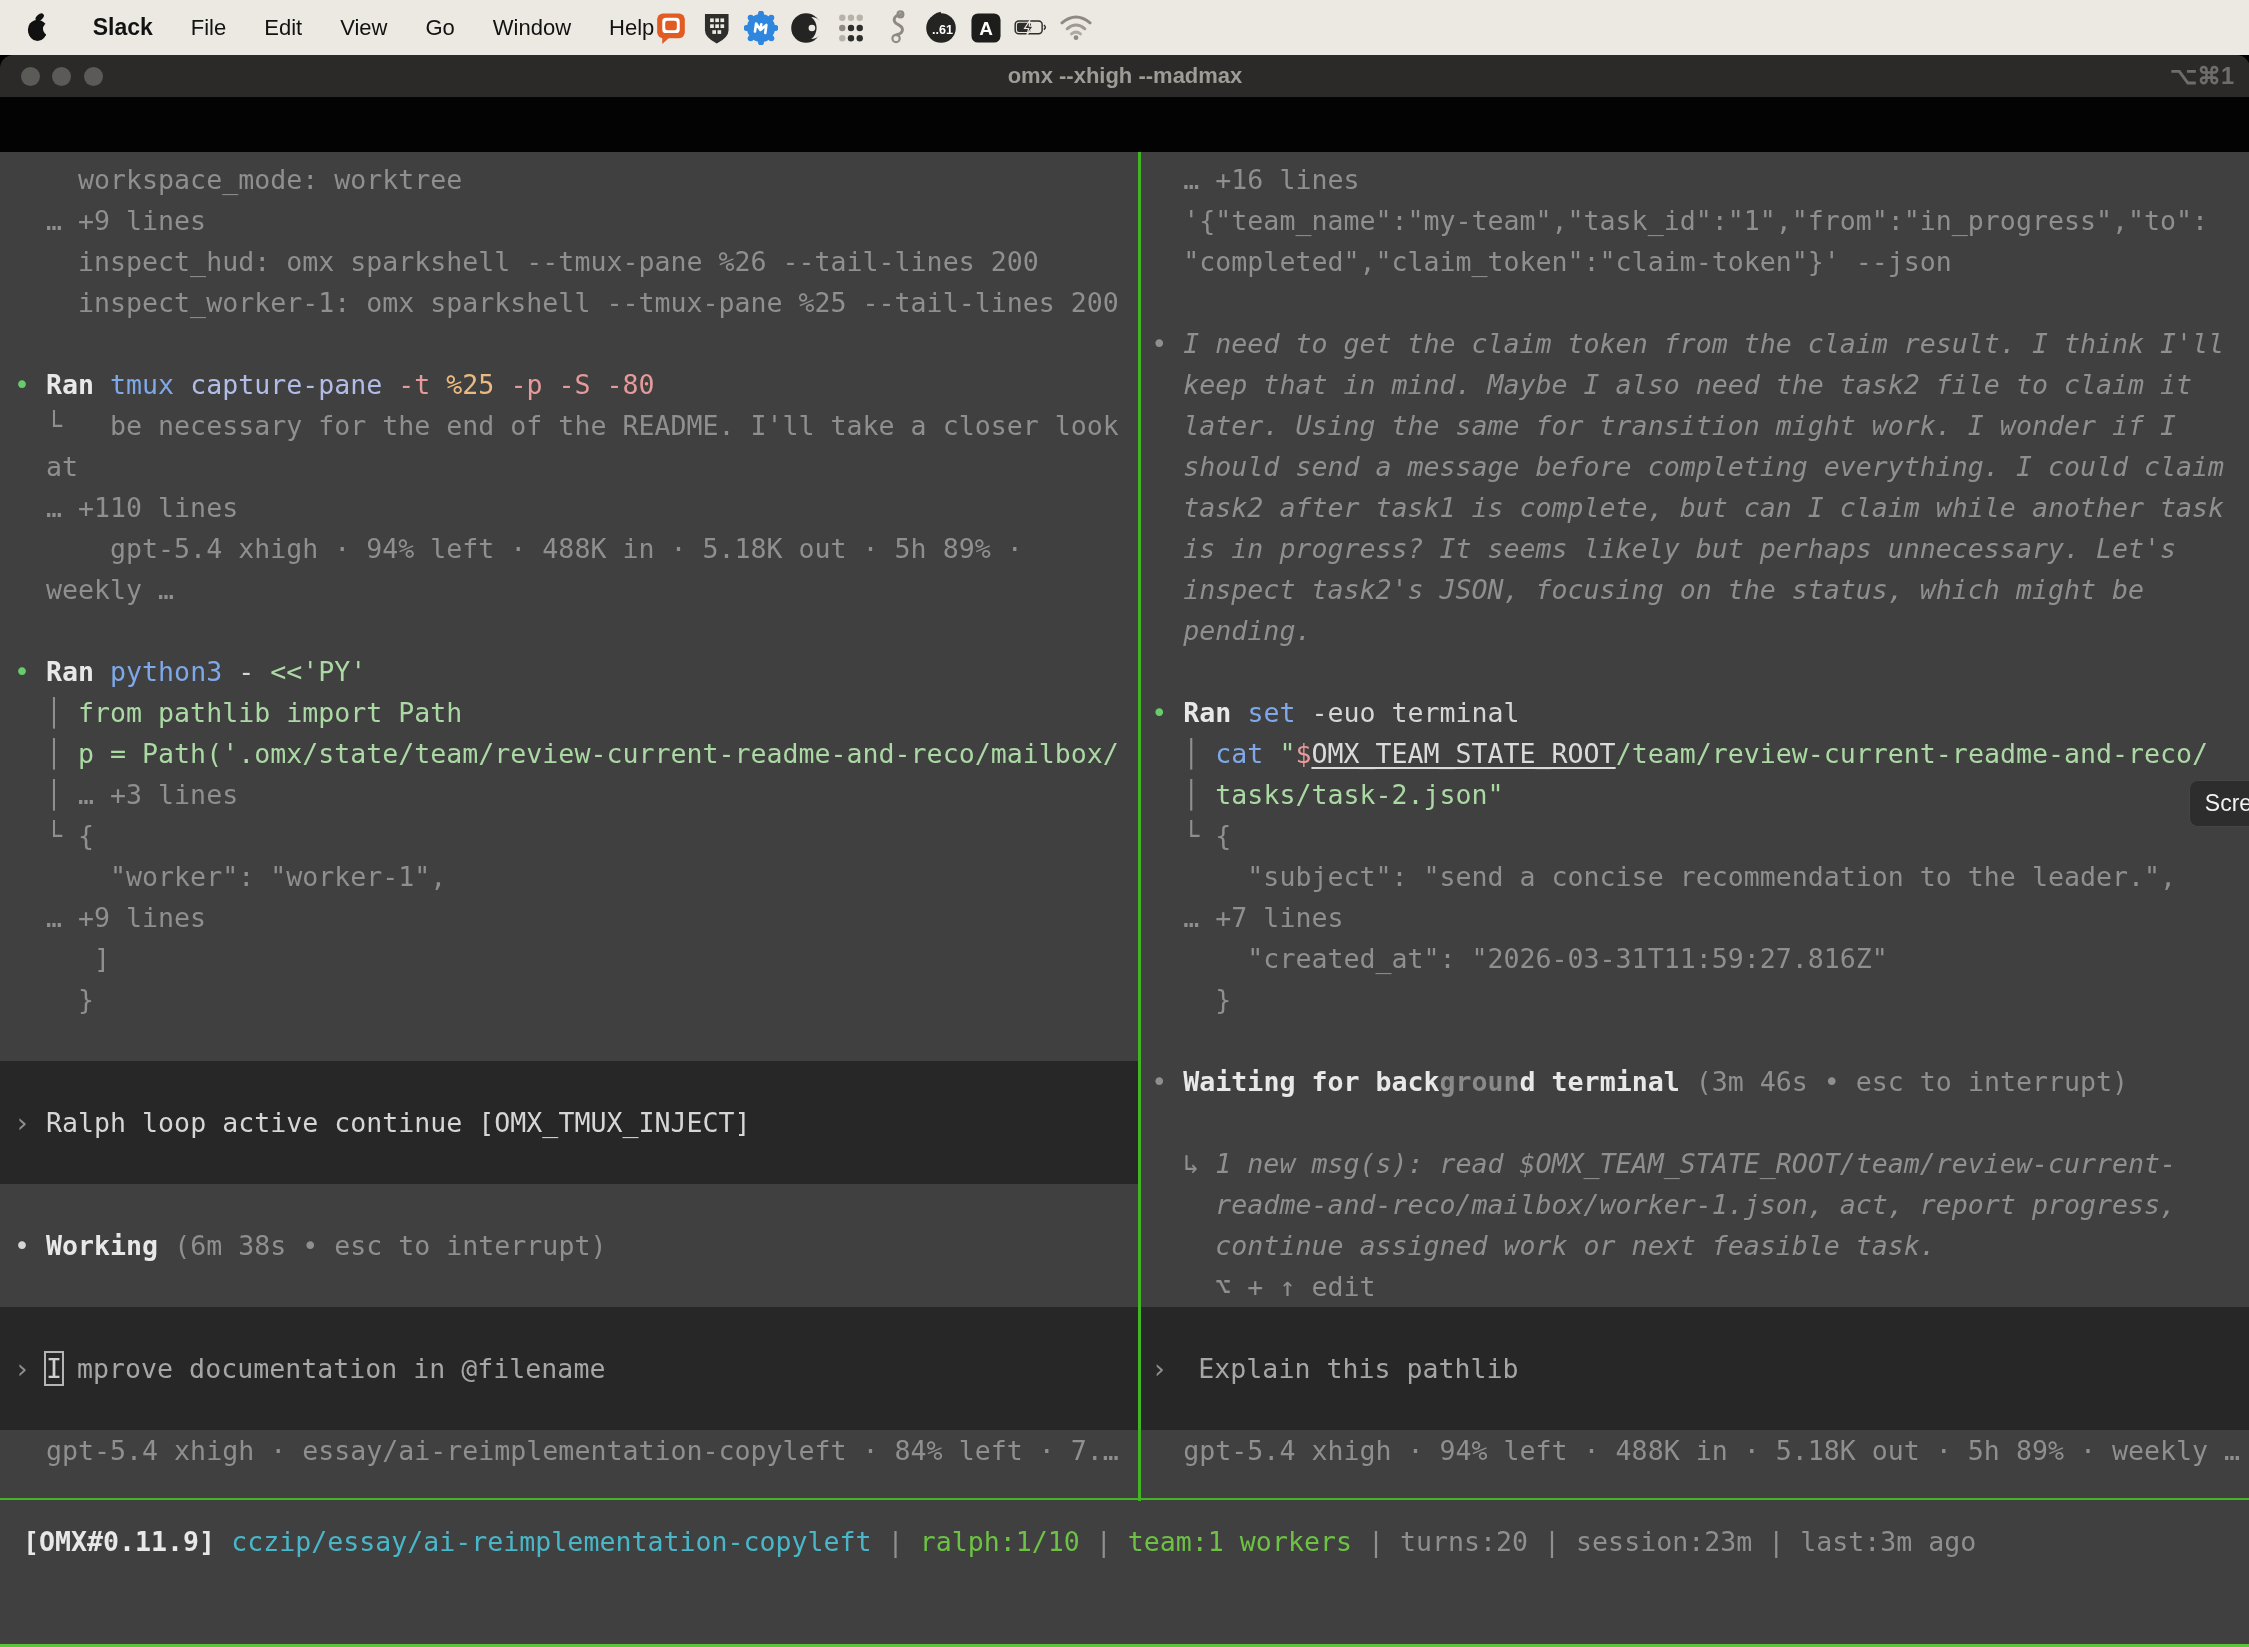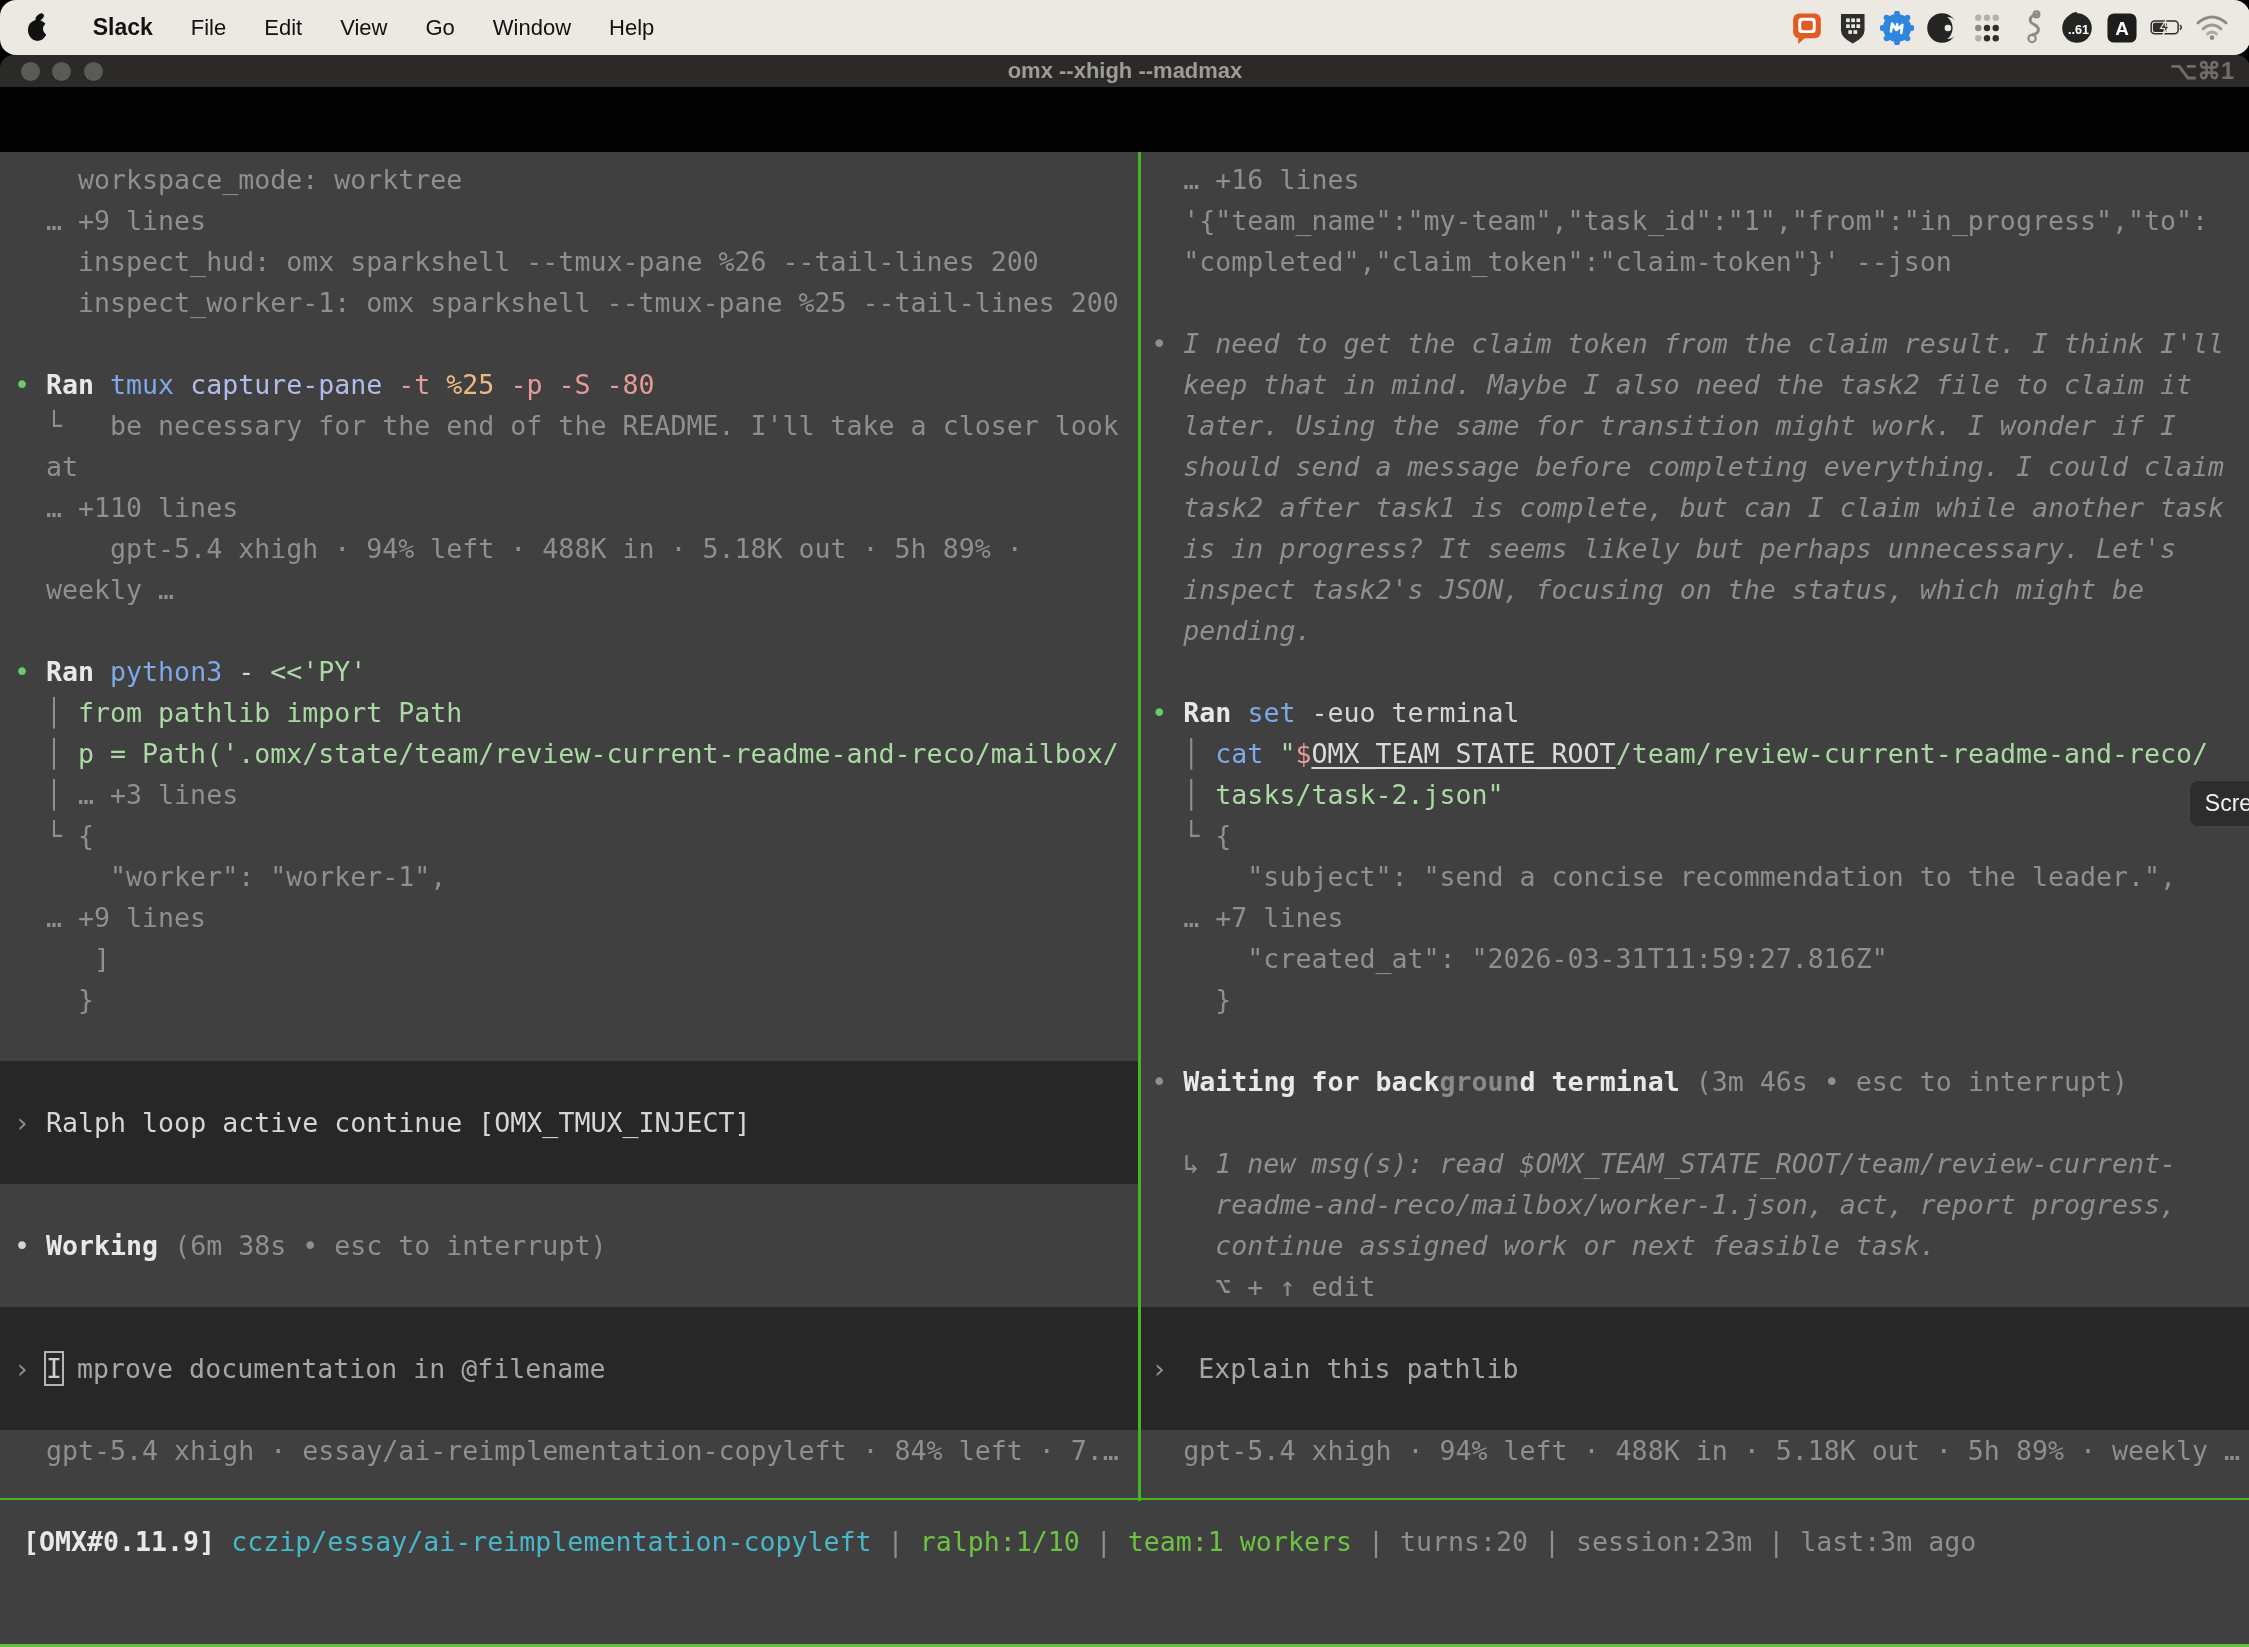--- a/index.html
+++ b/index.html
@@ -1,31 +1,31 @@
 <!DOCTYPE html>
 <html style="font-size:11.8px"><head>
 <meta charset="utf-8">
 <style>
   * { margin:0; padding:0; box-sizing:border-box; }
   html,body { background:#000; width:2250px; height:1648px; overflow:hidden; }
   body { font-family:"Liberation Sans", sans-serif; position:relative; }
 
   
   .menubar{position:absolute;top:0;left:0;width:2250px;height:55px;background:#ece9e2;
-    display:flex;align-items:center;justify-content:space-between;padding:0 20.7px;color:#121212;border-radius:16px;}
+    display:flex;align-items:center;padding:0 20.7px;color:#121212;}
   .mb-left{display:flex;align-items:center;gap:38px;}
   .mb-app{font-weight:bold;font-size:23px;}
   .mb-item{font-size:22px;}
   .mb-right{display:flex;align-items:center;gap:11px;}
   .mb-ic{width:34px;height:34px;display:flex;align-items:center;justify-content:center;}
 
   
   .window{position:absolute;top:55px;left:0;width:2250px;height:1592px;background:#030303;
     border-radius:13.3px 13.3px 0 0;overflow:hidden;}
-  .titlebar{height:32px;background:#2b2a28;display:flex;align-items:center;position:relative;}
+  .titlebar{height:42px;background:#2b2a28;display:flex;align-items:center;position:relative;}
   .tl-group{display:flex;gap:12.5px;margin-left:20.7px;}
   .tl{width:19px;height:19px;border-radius:50%;background:#5a5a57;}
   .win-title{position:absolute;left:0;right:0;text-align:center;color:#9e9c97;font-size:22px;font-weight:bold;}
   .win-short{position:absolute;right:16px;color:#6f6d69;font-size:23.6px;font-weight:bold;}
 
   
   .terminal{position:absolute;top:97px;left:0;right:0;bottom:0;background:#404040;overflow:hidden;
     font-family:"DejaVu Sans Mono", monospace;font-size:26.6px;}
   .pane{position:absolute;top:0;height:1346px;overflow:hidden;padding-top:7.4px;}
   .pane-left{left:0;width:1138px;--padx:14px;}

